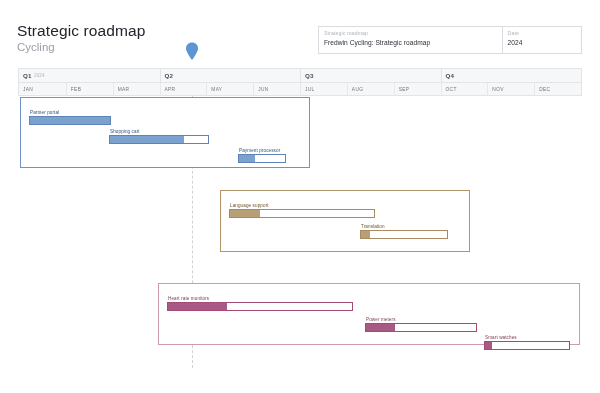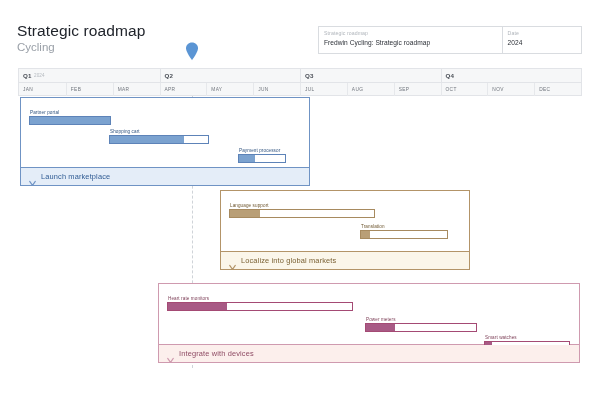--- a/index.html
+++ b/index.html
@@ -269,48 +269,36 @@
               <div class="task-fill" style="width: 75%;"></div>
             </div>
           </div>
           <div class="task" style="left: 217px; top: 56px; width: 48px;">
             <div class="task-label">Payment processor</div>
             <div class="task-track">
               <div class="task-fill" style="width: 35%;"></div>
             </div>
           </div>
         </div>
-        <div class="lane-footer">
-          <span class="chev"><svg width="7" height="7" viewBox="0 0 8 8">
-              <path d="M0.8 1.6 L4 6.2 L7.2 1.6" fill="none" stroke="#6f93c4" stroke-width="1.3" stroke-linecap="round" stroke-linejoin="round"></path>
-            </svg></span>
-          <span class="lane-title">Launch marketplace</span>
-        </div>
       </div>
       <div class="lane lane-tan" style="left: 220px; top: 190px; width: 250px;">
         <div class="lane-body" style="height: 62px;">
           <div class="task" style="left: 8px; top: 18px; width: 146px;">
             <div class="task-label">Language support</div>
             <div class="task-track">
               <div class="task-fill" style="width: 21%;"></div>
             </div>
           </div>
           <div class="task" style="left: 139px; top: 39px; width: 88px;">
             <div class="task-label">Translation</div>
             <div class="task-track">
               <div class="task-fill" style="width: 10%;"></div>
             </div>
           </div>
         </div>
-        <div class="lane-footer">
-          <span class="chev"><svg width="7" height="7" viewBox="0 0 8 8">
-              <path d="M0.8 1.6 L4 6.2 L7.2 1.6" fill="none" stroke="#b39468" stroke-width="1.3" stroke-linecap="round" stroke-linejoin="round"></path>
-            </svg></span>
-          <span class="lane-title">Localize into global markets</span>
-        </div>
       </div>
       <div class="lane lane-pink" style="left: 158px; top: 283px; width: 422px;">
         <div class="lane-body" style="height: 62px;">
           <div class="task" style="left: 8px; top: 18px; width: 186px;">
             <div class="task-label">Heart rate monitors</div>
             <div class="task-track">
               <div class="task-fill" style="width: 32%;"></div>
             </div>
           </div>
           <div class="task" style="left: 206px; top: 39px; width: 112px;">
@@ -319,22 +307,16 @@
               <div class="task-fill" style="width: 26%;"></div>
             </div>
           </div>
           <div class="task" style="left: 325px; top: 57px; width: 86px;">
             <div class="task-label">Smart watches</div>
             <div class="task-track">
               <div class="task-fill" style="width: 8%;"></div>
             </div>
           </div>
         </div>
-        <div class="lane-footer">
-          <span class="chev"><svg width="7" height="7" viewBox="0 0 8 8">
-              <path d="M0.8 1.6 L4 6.2 L7.2 1.6" fill="none" stroke="#cf9aaf" stroke-width="1.3" stroke-linecap="round" stroke-linejoin="round"></path>
-            </svg></span>
-          <span class="lane-title">Integrate with devices</span>
-        </div>
       </div>
     </div>
 
 </div>
 
 </body></html>

